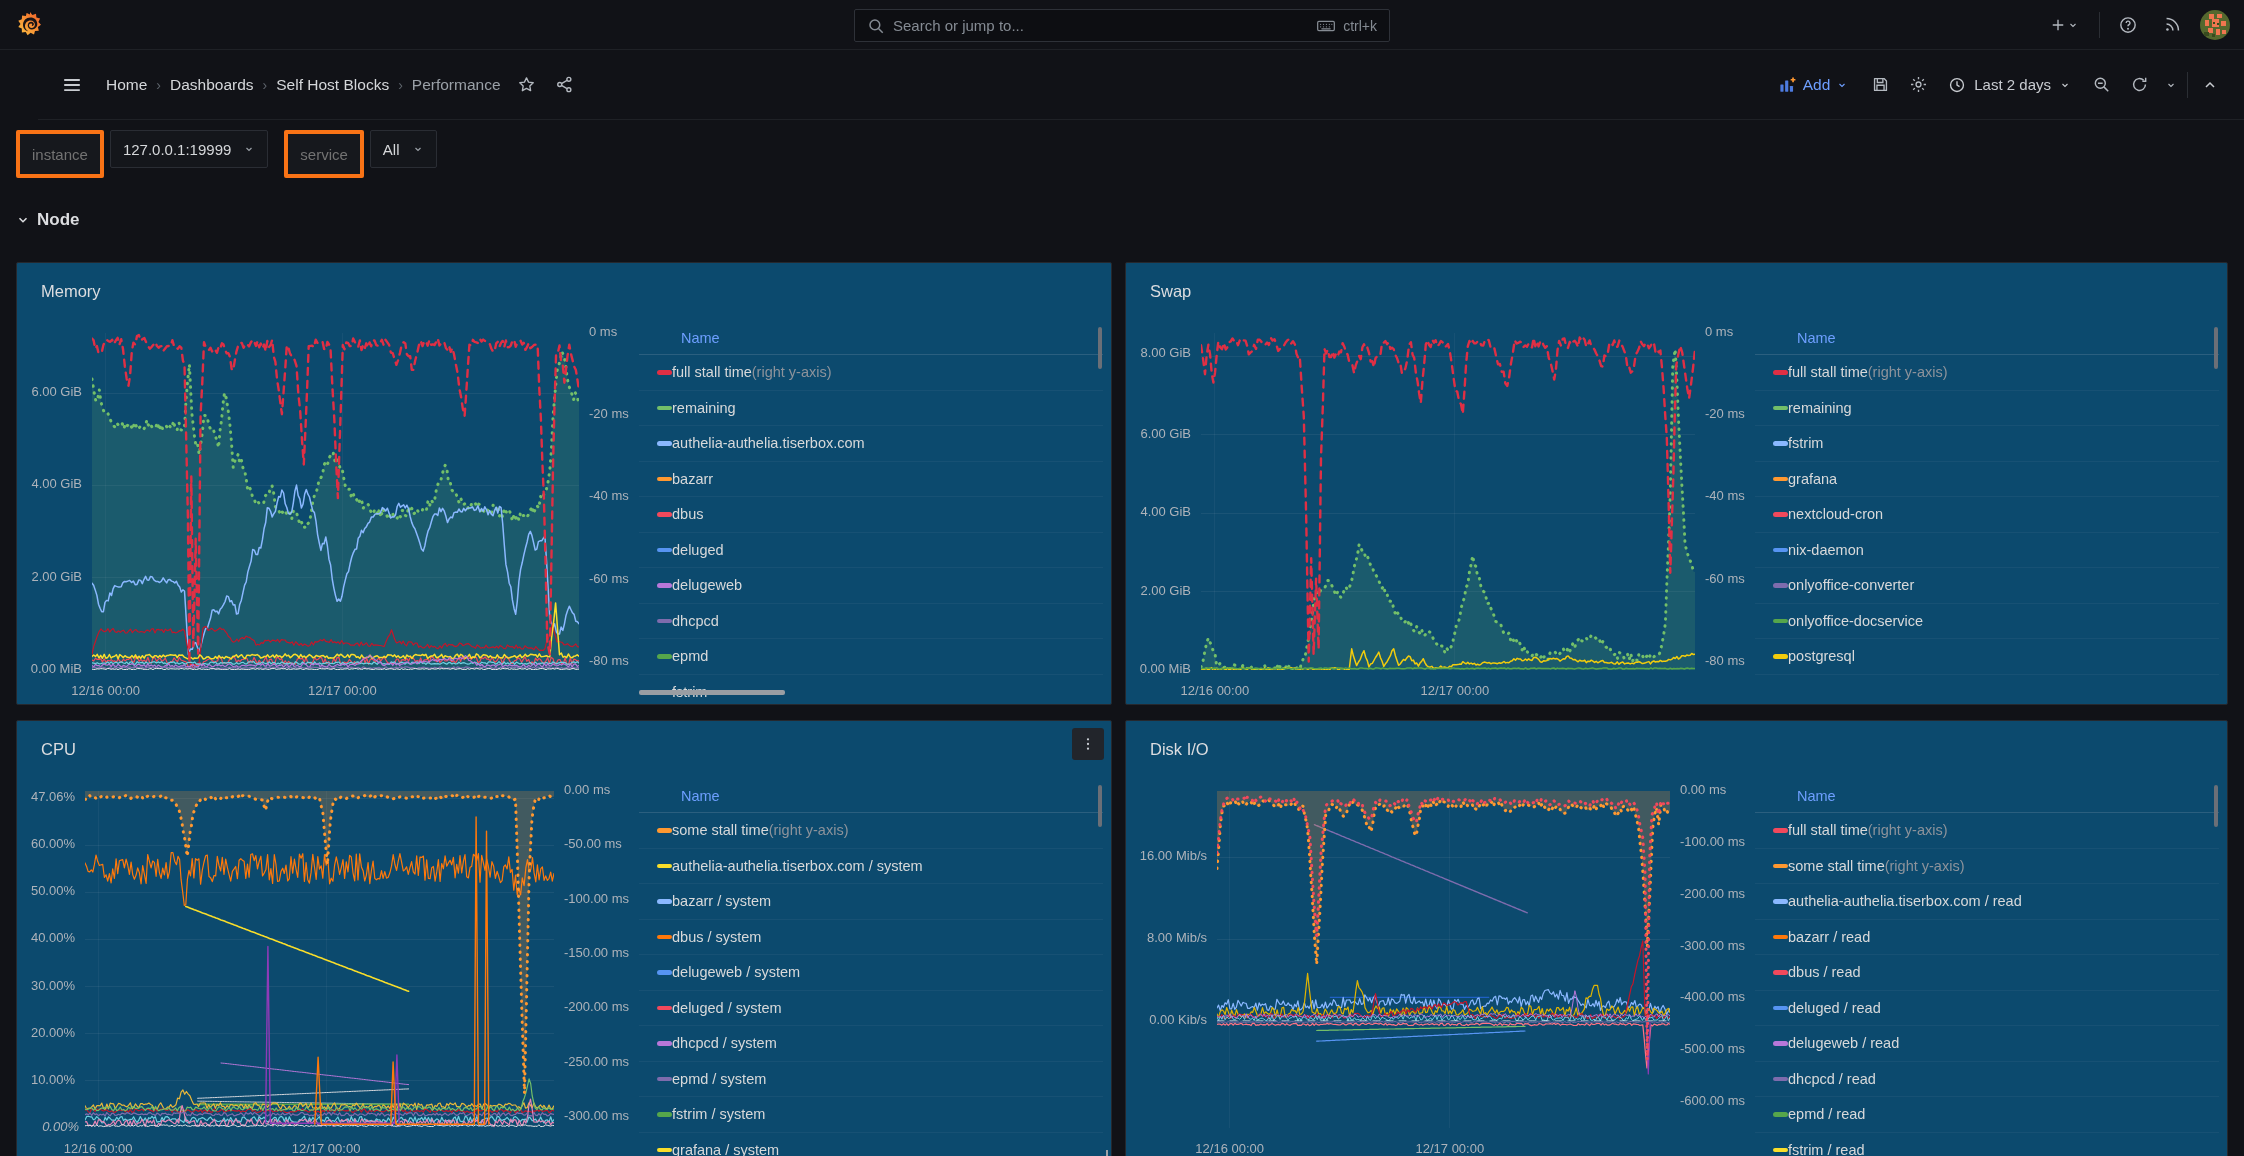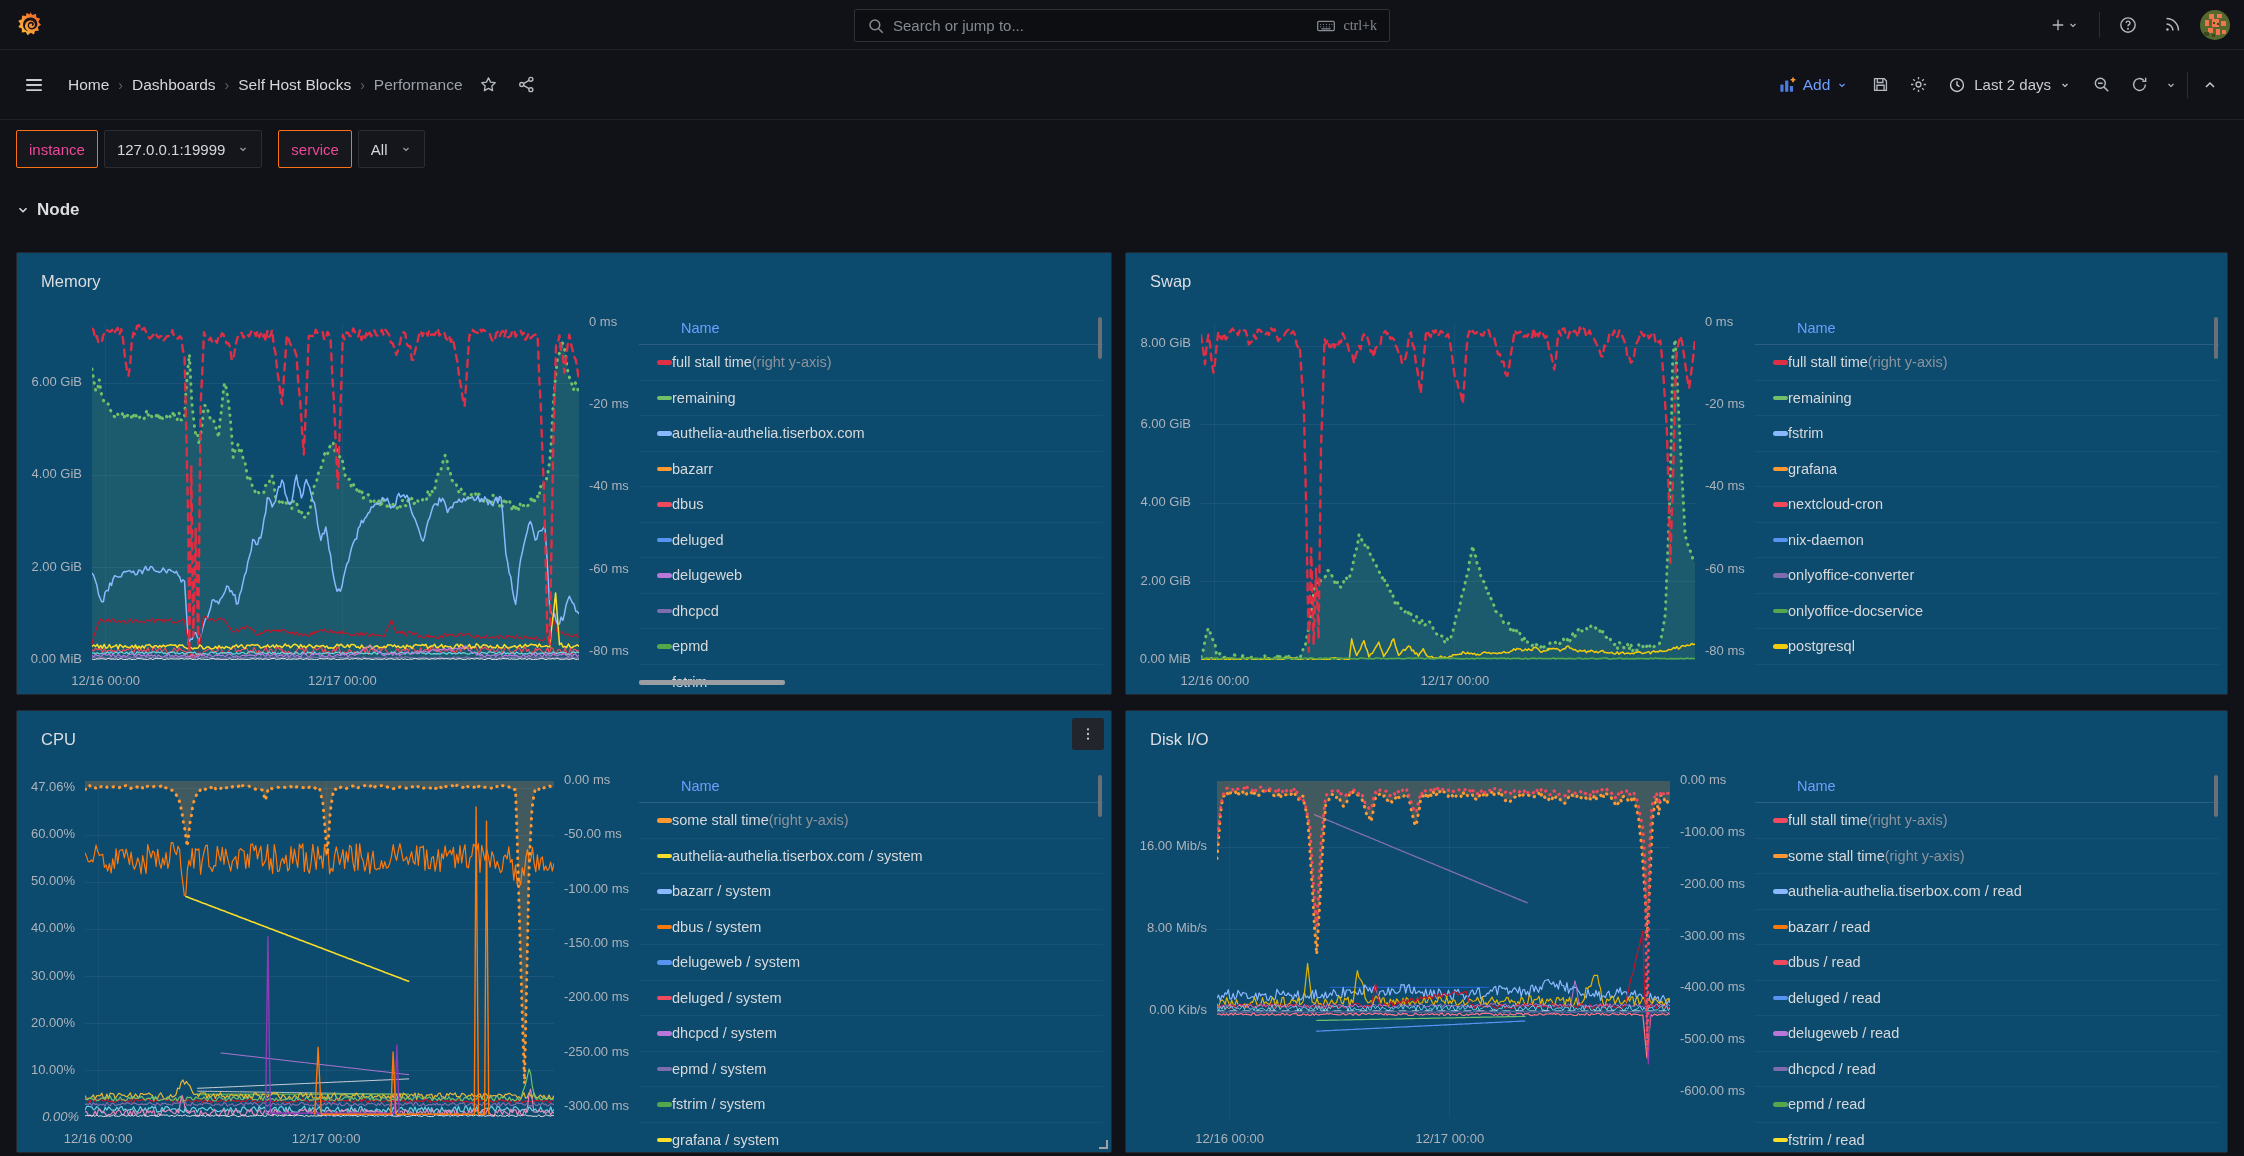--- a/index.html
+++ b/index.html
@@ -10,49 +10,49 @@
   
   .topnav { position:relative; height:50px; display:flex; align-items:center;
     padding:0 14px; border-bottom:1px solid #1f2126; background:#111217; }
   .logo { width:32px; height:32px; display:flex; align-items:center; justify-content:center; cursor:pointer; }
   .searchbox { position:absolute; left:50%; top:9px; transform:translateX(-50%);
     width:536px; height:33px; display:flex; align-items:center; gap:8px; padding:0 12px;
     background:#0d0e12; border:1px solid #2e3138; border-radius:2px; }
   .searchbox input { flex:1; background:transparent; border:0; outline:none;
     color:#c9ccd1; font-size:15px; font-family:"Liberation Sans",sans-serif; }
   .searchbox input::placeholder { color:#858b93; }
-  .kbd-hint { display:flex; align-items:center; gap:7px; color:#858b93; font-size:14px; white-space:nowrap;font-family:Liberation Serif, serif; }
+  .kbd-hint { display:flex; align-items:center; gap:7px; color:#858b93; font-size:14px; white-space:nowrap; }
   .nav-right { margin-left:auto; display:flex; align-items:center; gap:12px; }
   .iconbtn { width:32px; height:30px; display:flex; align-items:center; justify-content:center;
     border-radius:2px; cursor:pointer; color:#b4b9c0; }
   .divider { width:1px; height:26px; background:#2b2e34; }
   .avatar { width:30px; height:30px; border-radius:50%; overflow:hidden; cursor:pointer; }
 
   
   .toolbar { height:70px; display:flex; align-items:center; padding:0 18px;
-    border-bottom:1px solid #1f2126; }
+    border-bottom:1px solid #1f2126;margin-left:38px; }
   .hamburger { margin-right:18px; }
   .breadcrumb { display:flex; align-items:center; font-size:15.5px; }
   .crumb { color:#d5d7da; cursor:pointer; white-space:nowrap; }
   .crumb.current { color:#9aa0a7; cursor:default; }
   .crumb-sep { color:#5d636b; padding:0 9px; font-size:14px; }
   .bc-icons { display:flex; align-items:center; gap:6px; margin-left:10px; }
   .tb-right { margin-left:auto; display:flex; align-items:center; gap:6px; }
   .add-btn { display:flex; align-items:center; gap:6px; color:#6e9fff; font-size:15.5px;
     padding:0 10px; height:32px; cursor:pointer; }
   .timepick { display:flex; align-items:center; gap:8px; color:#c9ccd1; font-size:15px;
     padding:0 8px; height:32px; cursor:pointer; }
 
   
   .content { padding:0 16px; }
   .filters { display:flex; gap:16px; margin-top:10px; }
   .var-group { display:flex; gap:6px; }
-  .var-label { height:38px; display:flex; align-items:center; padding:0 12px;
-    background:#16181d; border:1px solid #f97316; border-radius:2px;
-    color:#ec4899; font-size:15px; }
+  .var-label { height:48px; display:flex; align-items:center; padding:0 12px;
+    background:#16181d; border:4px solid #f97316; border-radius:2px;
+    color:#737373; font-size:15px; }
   .var-value { height:38px; display:flex; align-items:center; gap:12px; padding:0 12px;
     background:#14161b; border:1px solid #2a2d34; border-radius:2px;
     color:#d5d7da; font-size:15px; cursor:pointer; }
   .section-head { margin-top:26px; height:32px; display:flex; align-items:center; gap:7px;
     font-size:17px; font-weight:700; color:#dcdde0; cursor:pointer; }
 
   
   .panels { margin-top:26px; display:grid; grid-template-columns:1096px 1103px;
     grid-template-rows:443px 443px; gap:15px 13px; }
   .panel { position:relative; background:#0c4a6e; border:1px solid #25282e;

